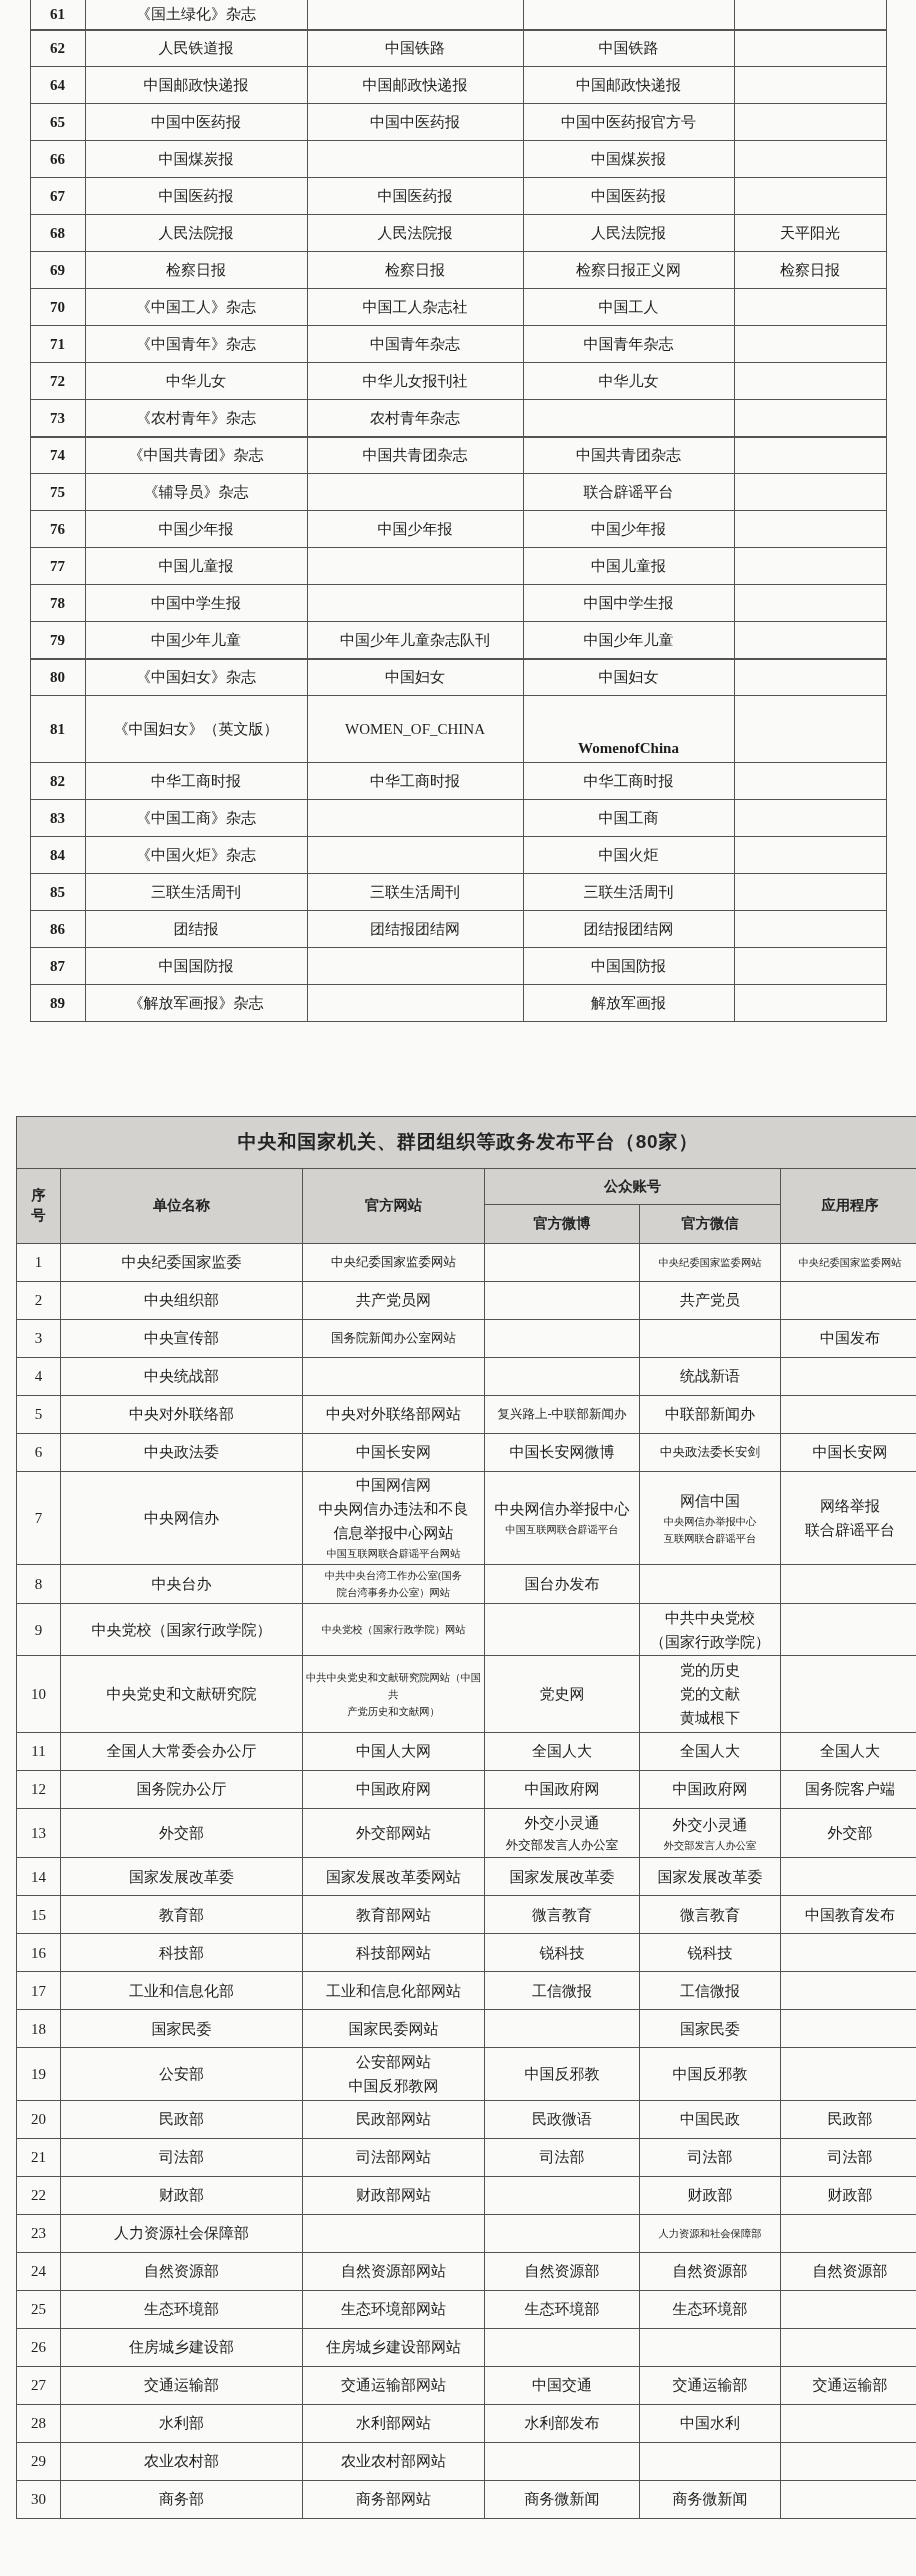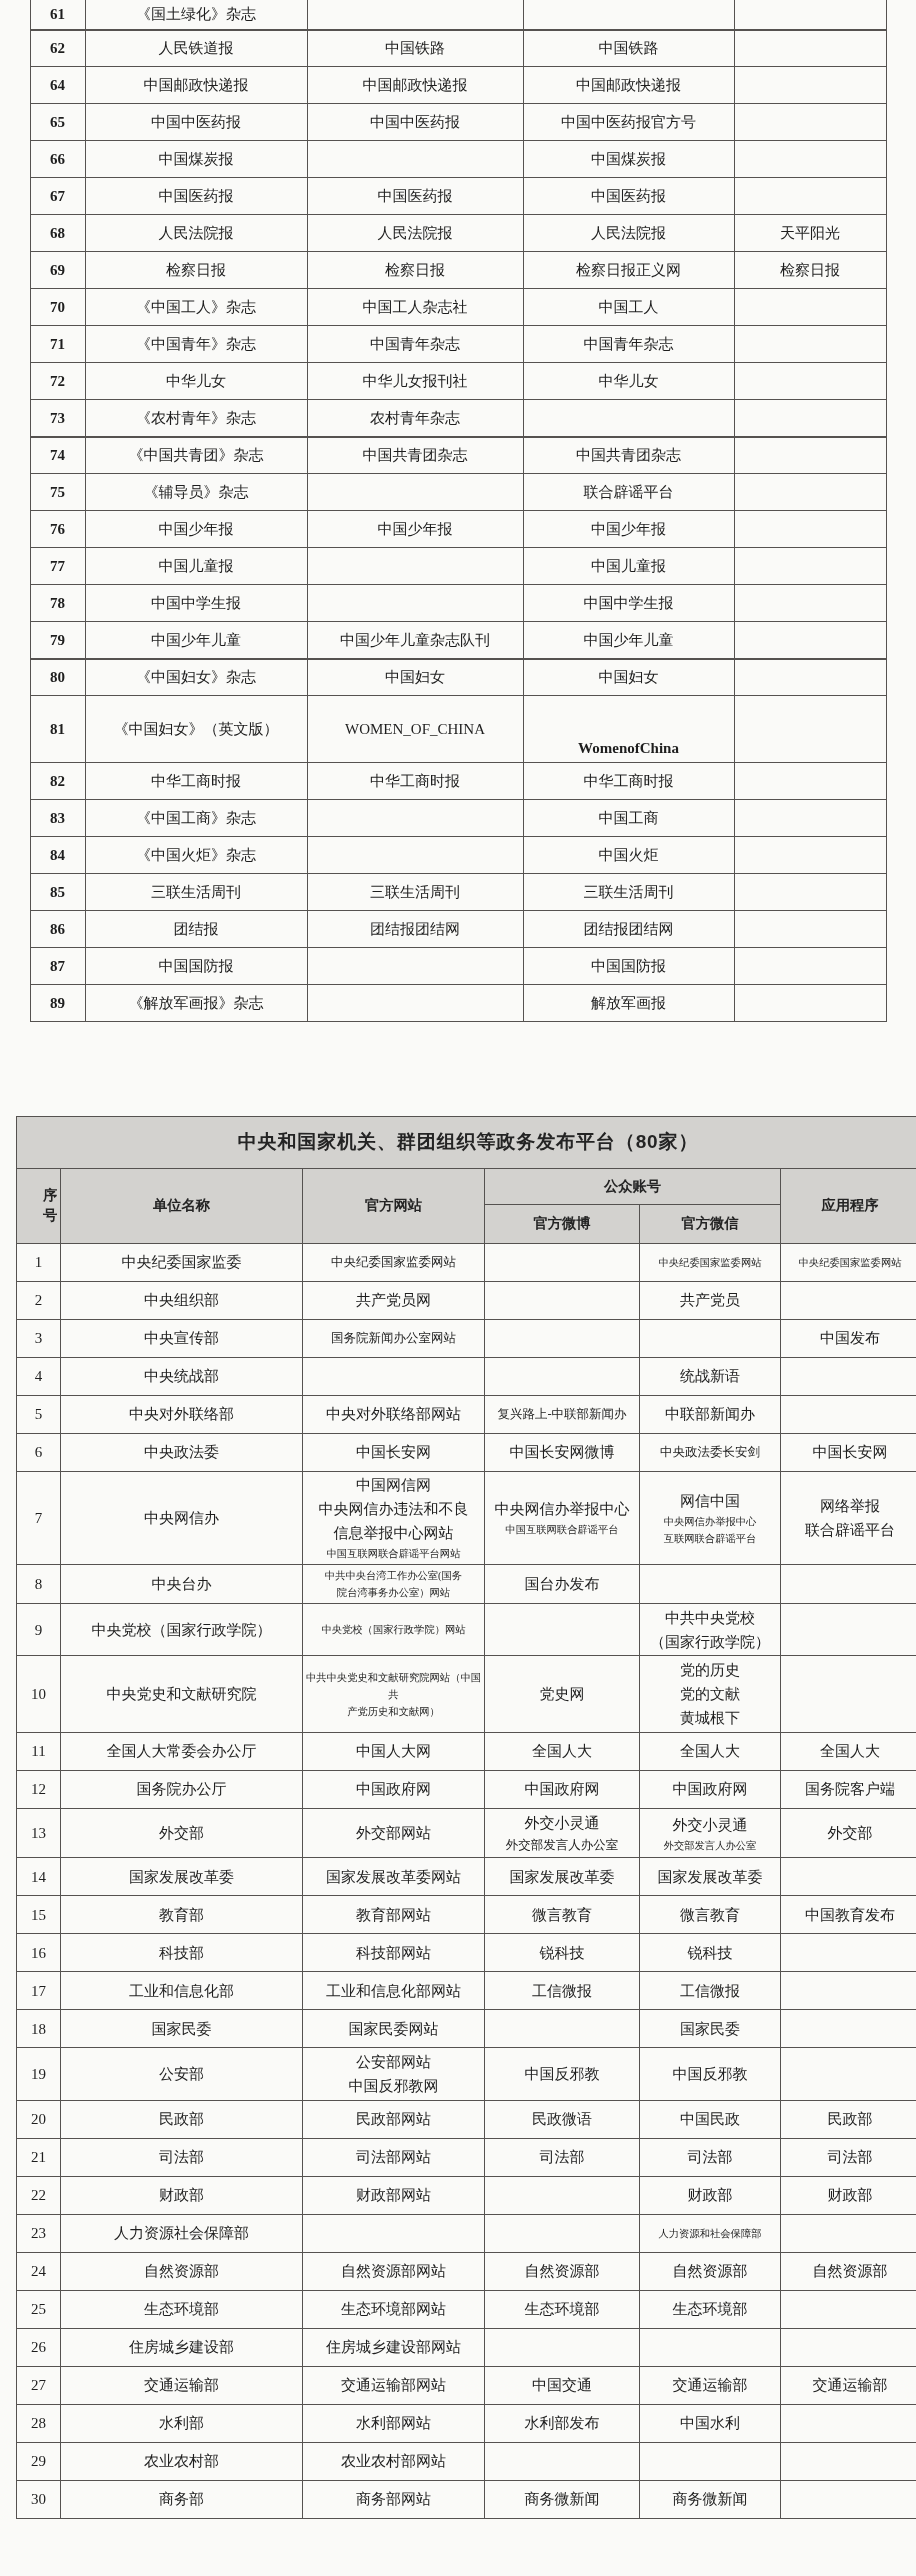--- a/index.html
+++ b/index.html
@@ -37,21 +37,21 @@
   .t2{width:902px;border:1.8px solid #454341;}
   .t2 thead td{
     background:#d3d2cf;
     font-family:"Liberation Sans","DejaVu Sans",sans-serif;
     font-weight:bold;color:#242424;
   }
   .t2 .title-cell{font-size:19px;height:47px;letter-spacing:0.9px;}
   .t2 .hrow1{height:36px;}
   .t2 .hrow2{height:39px;}
   .t2 thead .hcell{font-size:14.3px;}
-  .t2 .hcell-num{word-break:break-all;padding:0 26px;line-height:19.7px;}
+  .t2 .hcell-num{word-break:break-all;padding:0 14px;line-height:19.7px;}
   .t2 tbody tr{height:38px;}
   .t2 .num{font-size:14.3px;}
 </style>
 </head>
 <body>
 
 <div class="t1-wrap">
   <table class="t1">
     <colgroup>
       <col style="width:55px">

